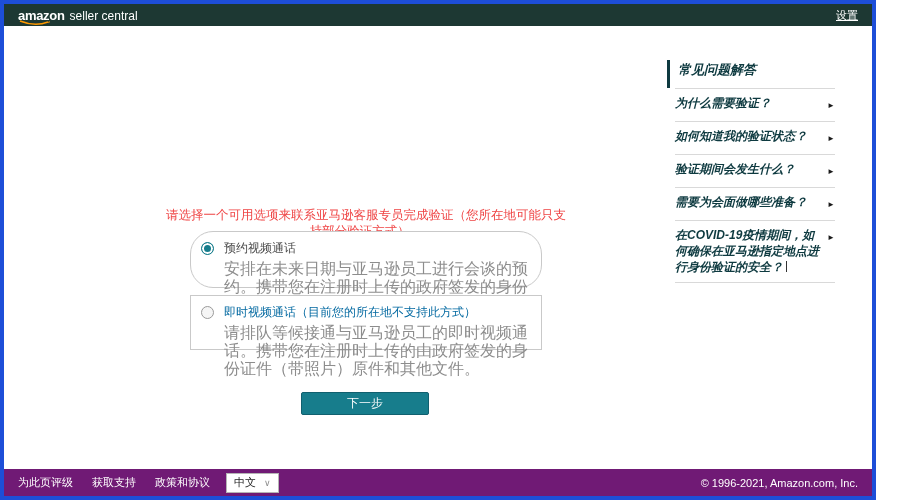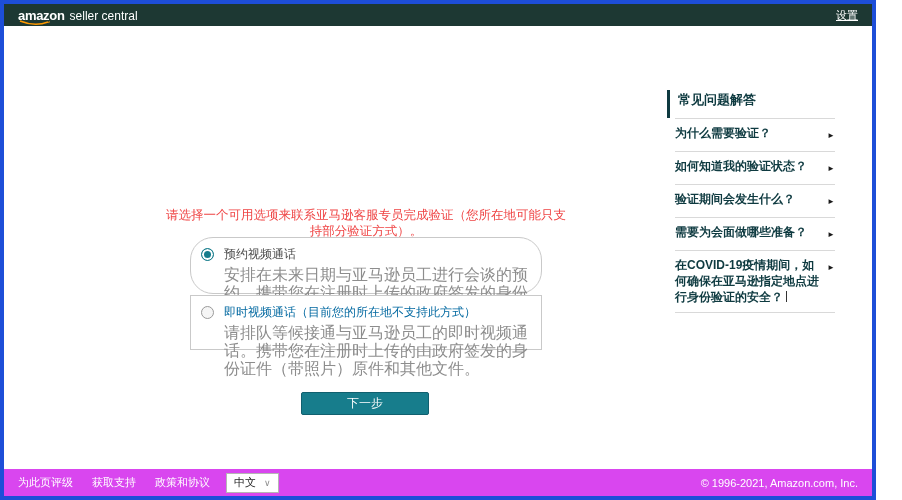--- a/index.html
+++ b/index.html
@@ -30,54 +30,54 @@
   }
   .instruction {
     position: absolute; top: 161px; left: 162px; width: 400px;
     text-align: center; font-size: 12.5px; color: #ef4444; line-height: 16px; margin-top: 42px;
   }
   .option-box {
     position: absolute; left: 186px; width: 352px;
     border: 1px solid #c9c9c9; background: #fff;
     padding: 8px 10px; display: flex; gap: 10px; cursor: pointer;
   }
-  .option-box.first { top: 233px; height: 57px; border-radius: 23px; }
+  .option-box.first { top: 227px; height: 57px; border-radius: 23px; }
   .option-box.second { top: 291px; height: 55px; }
   .radio { width: 13px; height: 13px; border-radius: 50%; flex: none; margin-top: 2px; cursor: pointer; }
   .radio.selected { background: #177d8c; border: 1px solid #177d8c; box-shadow: inset 0 0 0 2px #fff; }
   .radio.unselected { background: #f5f5f5; border: 1px solid #9a9a9a; }
   .opt-label { font-size: 12px; color: #4a4a4a; margin-bottom: 3px; }
   .opt-desc { font-size: 16px; color: #8d8d8d; line-height: 18px; }
   .option-box.second .opt-label { color: #0369a1; }
   .next-btn {
     position: absolute; left: 297px; top: 388px; width: 128px; height: 23px;
     background: #177d8c; color: #fff; font-size: 12px;
     border: 1px solid #11606f; border-radius: 2px;
     text-align: center; line-height: 21px; cursor: pointer;
   }
   
-  .faq { position: absolute; left: 663px; top: 86px; width: 168px; }
+  .faq { position: absolute; left: 663px; top: 56px; width: 168px; font-style: italic; }
   .faq-header {
     border-left: 3px solid #0e3a40; padding: 1px 0 9px 8px;
     font-weight: bold; font-size: 13px; color: #0e3a40;
   }
   .faq-item {
     display: flex; justify-content: space-between; align-items: flex-start;
     gap: 6px; padding: 6px 0 7px 0; border-top: 1px solid #d9d9d9;
     font-weight: bold; font-size: 12px; color: #0e3a40; line-height: 16px;
     cursor: pointer;
     margin-left: 8px;
   }
   .faq-item.last { border-bottom: 1px solid #d9d9d9; }
   .faq-arrow { font-size: 8px; color: #1a1a1a; margin-top: 3px; flex: none; }
   .text-cursor { display: inline-block; width: 1px; height: 11px; background: #333; margin-left: 3px; vertical-align: -1px; }
   
   .footer {
     position: absolute; left: 0; right: 0; bottom: 0; height: 27px;
-    background: #d946ef; display: flex; align-items: center;
+    background: #701a75; display: flex; align-items: center;
     padding: 0 14px; gap: 19px; color: #fff; font-size: 11px; text-align: right;
   }
   .footer-link { cursor: pointer; }
   .lang-select {
     display: flex; align-items: center; gap: 8px;
     background: #fff; border: 1px solid #b5b5b5; height: 20px;
     padding: 0 7px; color: #222; font-size: 11px; cursor: pointer; margin-left: -3px;
   }
   .chevron-down { color: #8d8d8d; font-size: 9px; }
   .copyright { margin-left: auto; }

